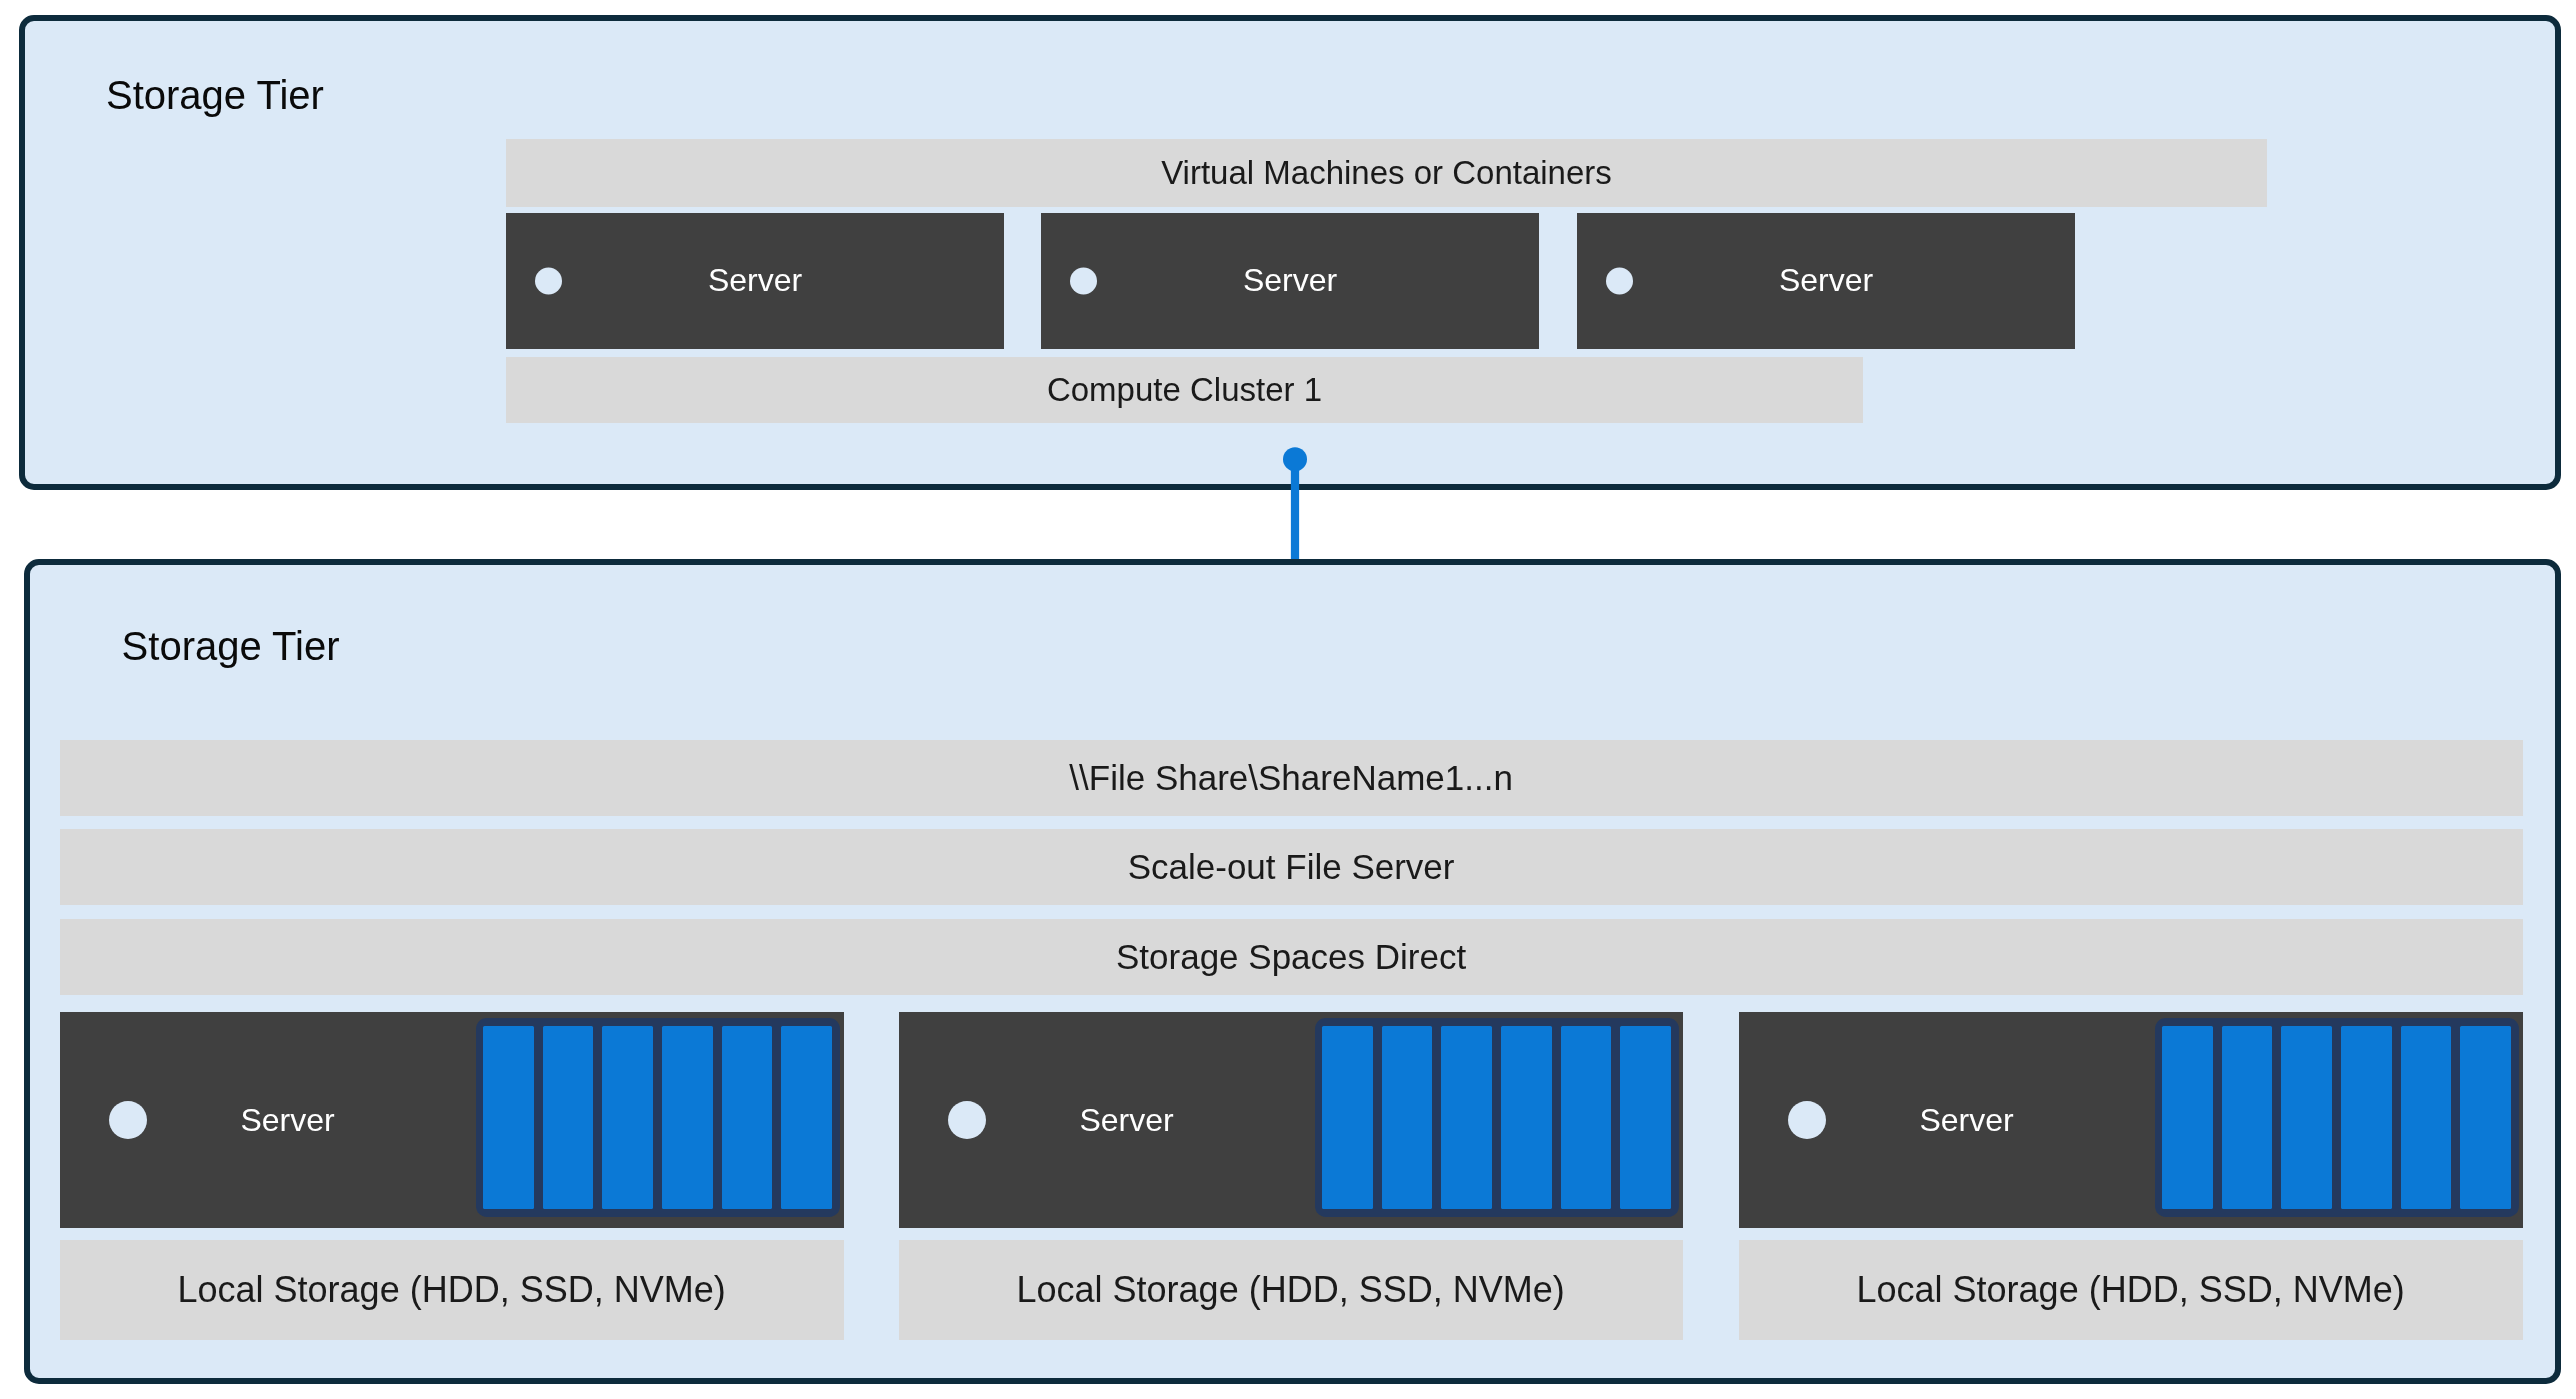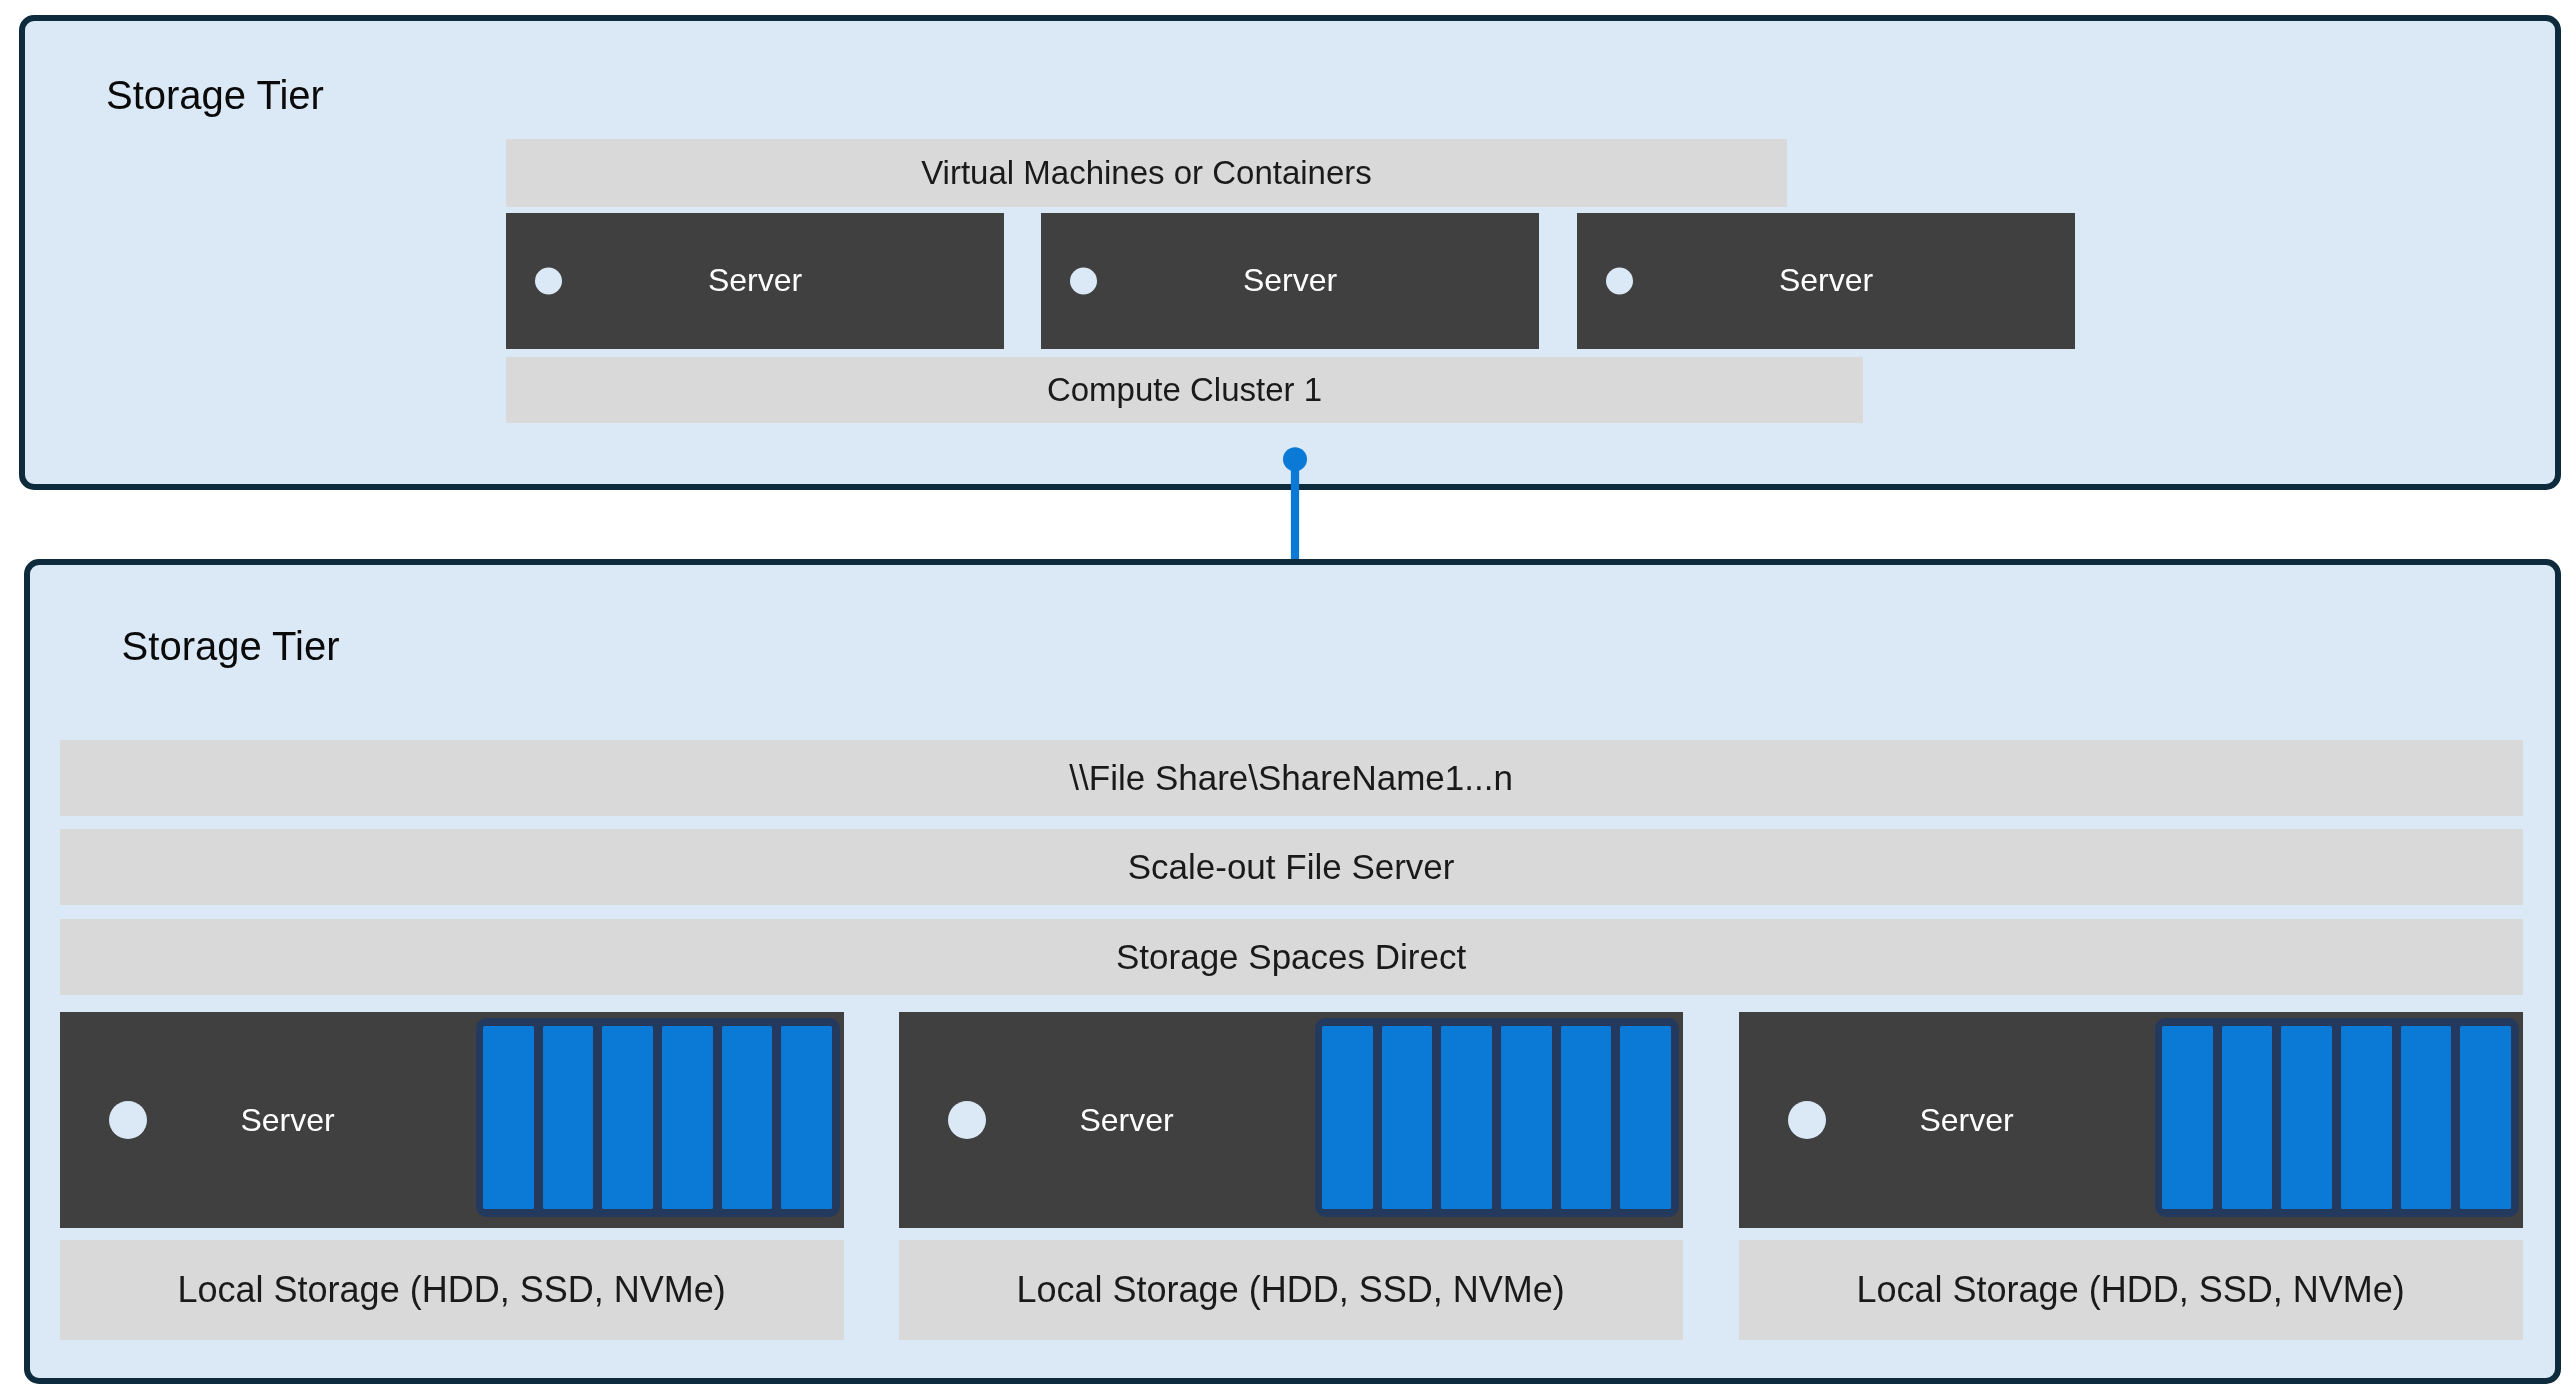--- a/index.html
+++ b/index.html
@@ -39,21 +39,21 @@
   .tier.compute .tier-title{left:81px;top:52px;}
   .tier.storage .tier-title{left:92px;top:59px;}
   .bar{
     position:absolute;
     background:var(--bar-fill);
     display:flex;align-items:center;justify-content:center;
     font-size:33px;color:var(--text-dark);
     white-space:nowrap;
   }
   
-  .vm-bar{left:481px;top:118px;width:1281px;height:68px;}
+  .vm-bar{left:481px;top:118px;width:1761px;height:68px;}
   .cluster-bar{left:481px;top:336px;width:1357px;height:66px;}
   .compute-srv{
     position:absolute;top:192px;height:136px;width:498px;
     background:var(--server-fill);
     display:flex;align-items:center;justify-content:center;
   }
   .compute-srv.s1{left:481px;}
   .compute-srv.s2{left:1016px;}
   .compute-srv.s3{left:1552px;}
   .srv-label{

